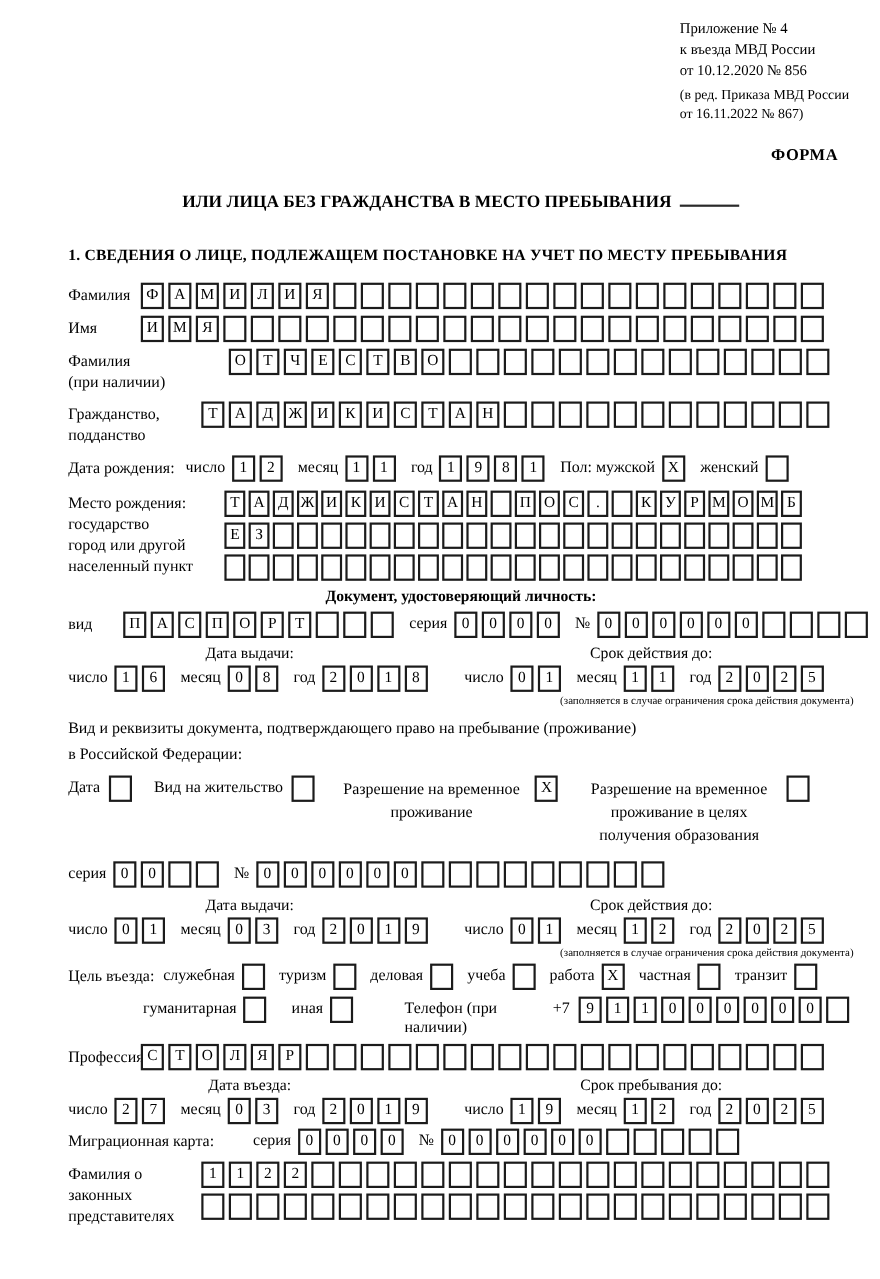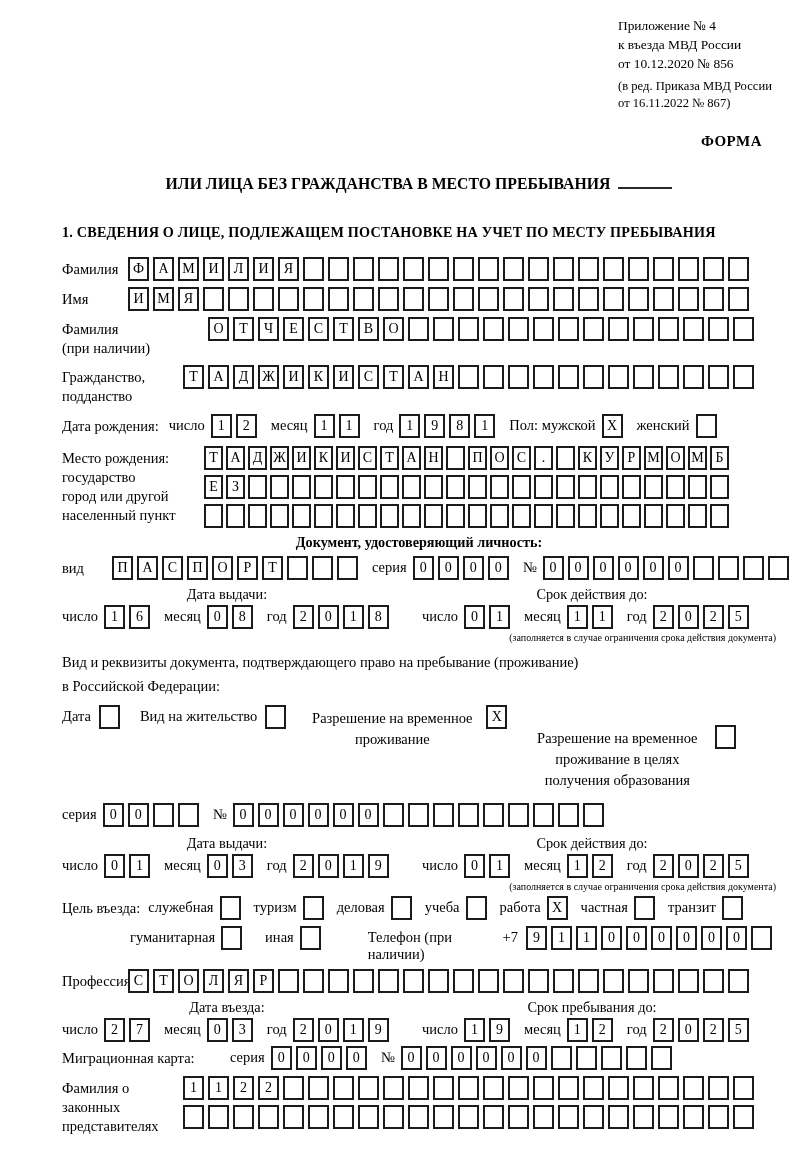--- a/index.html
+++ b/index.html
@@ -40,21 +40,21 @@
   .dline { display:flex; align-items:flex-start; }
   .note { font-size:10px; text-align:right; margin-top:3px; }
 
   
   .intro { line-height:1.65; margin-top:8px; }
   .permit { margin-top:6px; margin-bottom:12px; }
   .popt { display:flex; align-items:flex-start; margin-right:16px; }
   .popt .plbl { margin-right:8px; padding-top:3px; }
   .plbl.c2 { width:172px; text-align:center; line-height:1.45; }
   .plbl.c3 { width:180px; text-align:center; line-height:1.45; }
-  .popt:last-child { margin-right:0;margin-top:20px; }
+  .popt:last-child { margin-right:0; }
 
   
   .copt { display:flex; align-items:flex-start; margin-right:9px; }
   .copt .clbl { margin-right:6px; padding-top:3px; }
   .indent { margin-left:68px; }
   .phone-lbl { margin:3px 14px 0 34px; }
   .phone-prefix { margin:3px 8px 0 0; }
 
   .doc-heading { text-align:center; font-weight:bold; font-size:14.2px; margin:2px 0 5px 0; }
 

